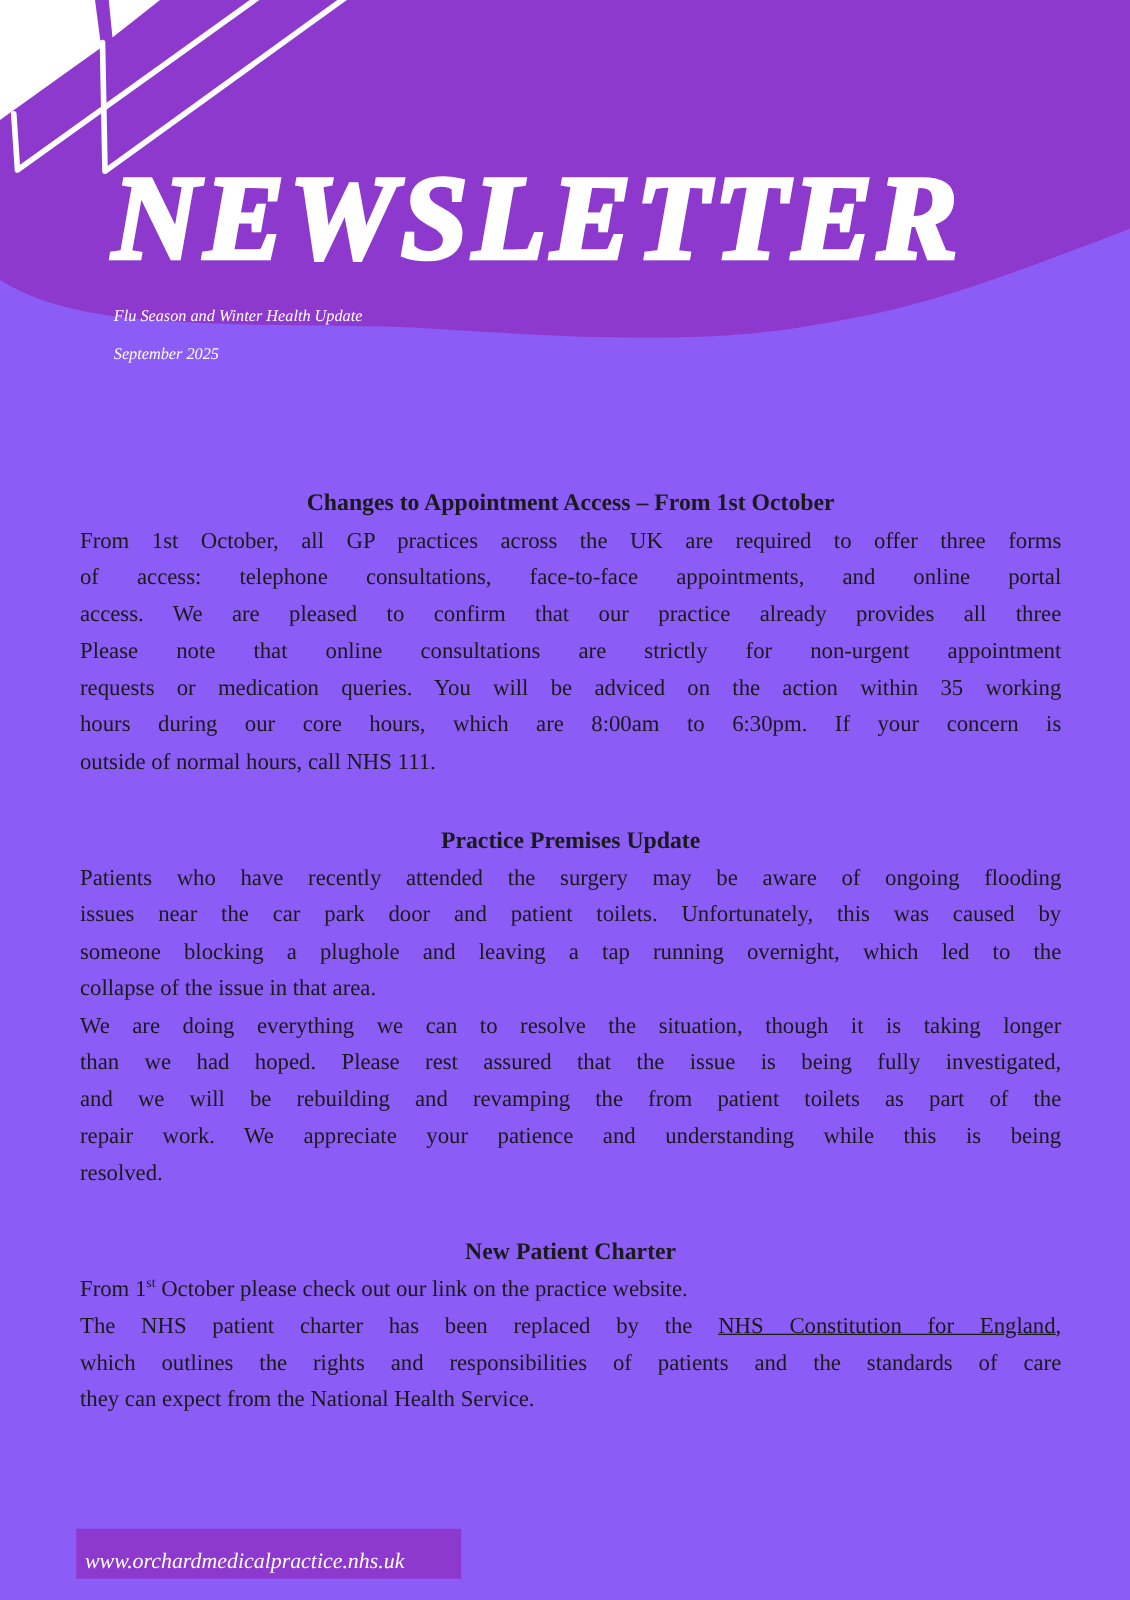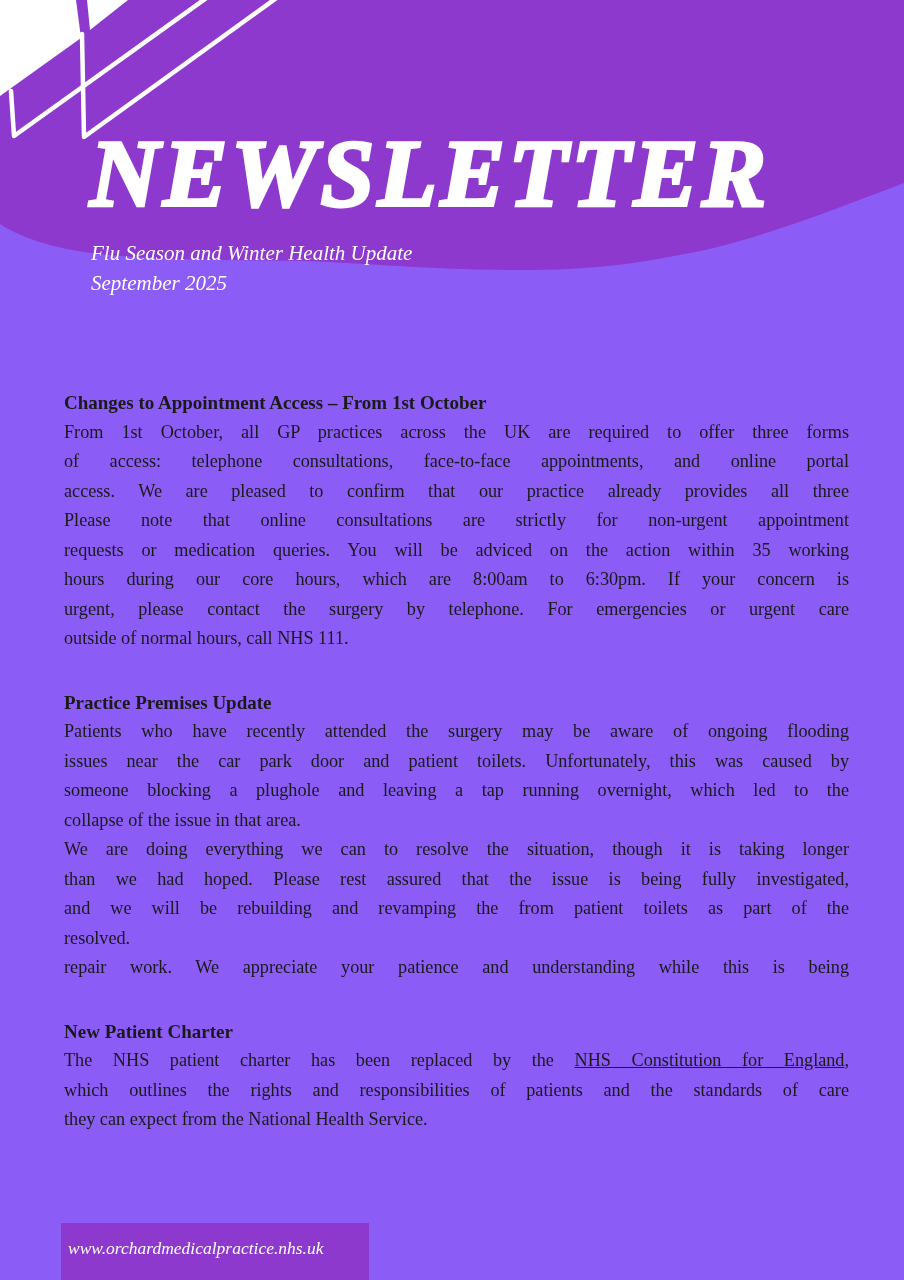--- a/index.html
+++ b/index.html
@@ -23,47 +23,47 @@
     font-style: italic;
     letter-spacing: 4px;
     color: #ffffff;
     -webkit-text-stroke: 3.5px #ffffff;
     white-space: nowrap;
   }
   .masthead-subtitle {
     position: absolute;
     left: 91px;
     top: 238px;
-    font-size: 21px;
+    font-size: 13px;
     line-height: 30px;
     font-style: italic;
     color: #ffffff;
   }
   .content {
     position: absolute;
     left: 64px;
     top: 388px;
     width: 785px;
     font-size: 18.2px;
     line-height: 29.5px;
     color: #1a1a1a;
   }
   .section { margin: 0; }
   .section + .section { margin-top: 34px; }
-  .section-heading { font-weight: bold; font-size: 19px; }
+  .section-heading { font-weight: bold; font-size: 19px; text-align: center; }
   .line { text-align: left; }
   .line.just { text-align: justify; text-align-last: justify; }
   .line sup { font-size: 11px; line-height: 0; vertical-align: super; }
   .inline-link { text-decoration: underline; cursor: pointer; }
   .footer-bar {
     position: absolute;
     left: 61px;
     top: 1223px;
     width: 308px;
-    height: 57px;
+    height: 40px;
   }
   .footer-text {
     display: block;
     padding-left: 7px;
     font-size: 17.5px;
     line-height: 50px;
     font-style: italic;
     color: #ffffff;
     white-space: nowrap;
   }
@@ -95,37 +95,37 @@
 
   <div class="content" id="body-content" style="color: rgb(26, 26, 26);">
       <div class="section">
         <div class="section-heading">Changes to Appointment Access – From 1st October</div>
         <div class="line just">From 1st October, all GP practices across the UK are required to offer three forms</div>
         <div class="line just">of access: telephone consultations, face-to-face appointments, and online portal</div>
         <div class="line just">access. We are pleased to confirm that our practice already provides all three</div>
         <div class="line just">Please note that online consultations are strictly for non-urgent appointment</div>
         <div class="line just">requests or medication queries. You will be adviced on the action within 35 working</div>
         <div class="line just">hours during our core hours, which are 8:00am to 6:30pm. If your concern is</div>
-        <div class="line just">urgent, please contact the surgery by telephone. For emergencies or urgent care</div>
         <div class="line">outside of normal hours, call NHS 111.</div>
       </div>
       <div class="section">
         <div class="section-heading">Practice Premises Update</div>
         <div class="line just">Patients who have recently attended the surgery may be aware of ongoing flooding</div>
         <div class="line just">issues near the car park door and patient toilets. Unfortunately, this was caused by</div>
         <div class="line just">someone blocking a plughole and leaving a tap running overnight, which led to the</div>
         <div class="line">collapse of the issue in that area.</div>
         <div class="line just">We are doing everything we can to resolve the situation, though it is taking longer</div>
         <div class="line just">than we had hoped. Please rest assured that the issue is being fully investigated,</div>
         <div class="line just">and we will be rebuilding and revamping the from patient toilets as part of the</div>
+        <div class="line just">repair work. We appreciate your patience and understanding while this is being</div>
         <div class="line">resolved.</div>
-        <div class="line just">repair work. We appreciate your patience and understanding while this is being</div>
       </div>
       <div class="section">
         <div class="section-heading">New Patient Charter</div>
+        <div class="line">From 1<sup>st</sup> October please check out our link on the practice website.</div>
         <div class="line just">The NHS patient charter has been replaced by the <span class="inline-link">NHS Constitution for England</span>,</div>
         <div class="line just">which outlines the rights and responsibilities of patients and the standards of care</div>
         <div class="line">they can expect from the National Health Service.</div>
       </div>
     </div>
 
   <div class="footer-bar" style="background: rgb(142, 57, 206);">
     <span class="footer-text">www.orchardmedicalpractice.nhs.uk</span>
   </div>
 

